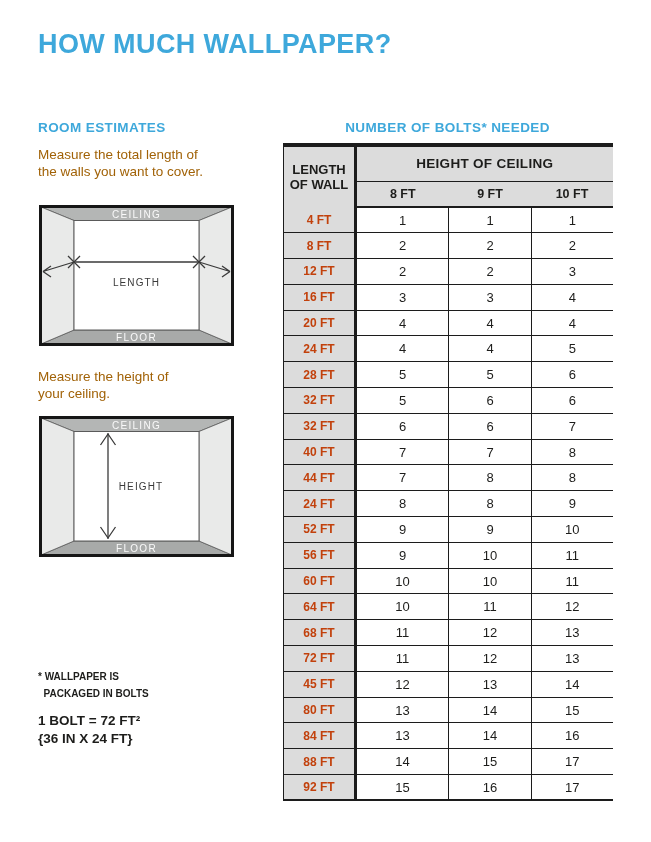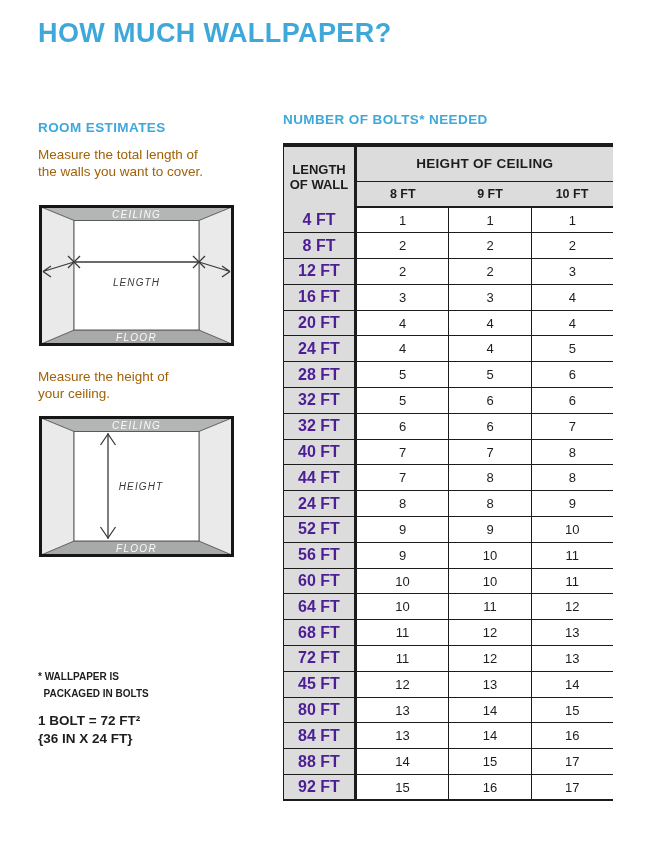--- a/index.html
+++ b/index.html
@@ -8,36 +8,36 @@
     position: relative;
     width: 651px;
     height: 842px;
     background: #ffffff;
     font-family: "Liberation Sans", "DejaVu Sans", sans-serif;
     color: #2b2a29;
     overflow: hidden;
   }
   .page-title {
     position: absolute;
-    left: 38px; top: 18px;
+    left: 38px; top: 29px;
     font-size: 27px;
     font-weight: bold;
     letter-spacing: 0.4px;
     color: #3ea8db;
   }
   .section-head {
     position: absolute;
     font-size: 13.5px;
     font-weight: bold;
     letter-spacing: 0.4px;
     color: #3ea8db;
     white-space: nowrap;
   }
   #room-estimates-head { left: 38px; top: 120px; }
-  #bolts-head { left: 283px; top: 112px; width: 329px; }
+  #bolts-head { left: 283px; top: 120px; width: 329px; text-align: center; }
   .para {
     position: absolute;
     left: 38px;
     font-size: 13.5px;
     line-height: 16.5px;
     color: #a16207;
     white-space: pre-line;
   }
   #para1 { top: 147px; }
   #para2 { top: 369px; }
@@ -53,21 +53,21 @@
   }
   .bolt-info {
     position: absolute;
     left: 38px; top: 712px;
     font-size: 13.5px;
     line-height: 18px;
     font-weight: bold;
     white-space: pre;
     color: #1d1d1b;
   }
-  .diagram { position: absolute; left: 39px; font-style: italic; }
+  .diagram { position: absolute; left: 39px; }
   #diagram-length { top: 205px; }
   #diagram-height { top: 416px; }
   .diagram svg { display: block; }
   .diagram text {
     font-family: "Liberation Sans", "DejaVu Sans", sans-serif;
   }
   .wall-label { font-size: 10px; fill: #fafafa; letter-spacing: 1.3px; }
   .dim-label  { font-size: 10px; fill: #3a3a3a; letter-spacing: 1.1px; }
 
   
@@ -110,26 +110,26 @@
   tr.subhead th {
     background: #dcdcdc;
     font-size: 12.5px;
     font-weight: bold;
     height: 26px;
     border-bottom: 2px solid #1c1c1c;
     color: #1d1d1b;
   }
   tbody th.row-label {
     background: #dcdcdc;
-    font-size: 16px;
+    font-size: 12px;
     font-weight: bold;
     height: 25.8px;
     border-right: 3px solid #1c1c1c;
     border-bottom: 1px solid #1c1c1c;
-    color: #4c1d95;
+    color: #c2410c;
   }
   tbody td {
     background: #ffffff;
     font-size: 13px;
     font-weight: normal;
     border-bottom: 1px solid #1c1c1c;
     color: #1d1d1b;
   }
   tbody td + td { border-left: 1px solid #1c1c1c; }
 </style>

